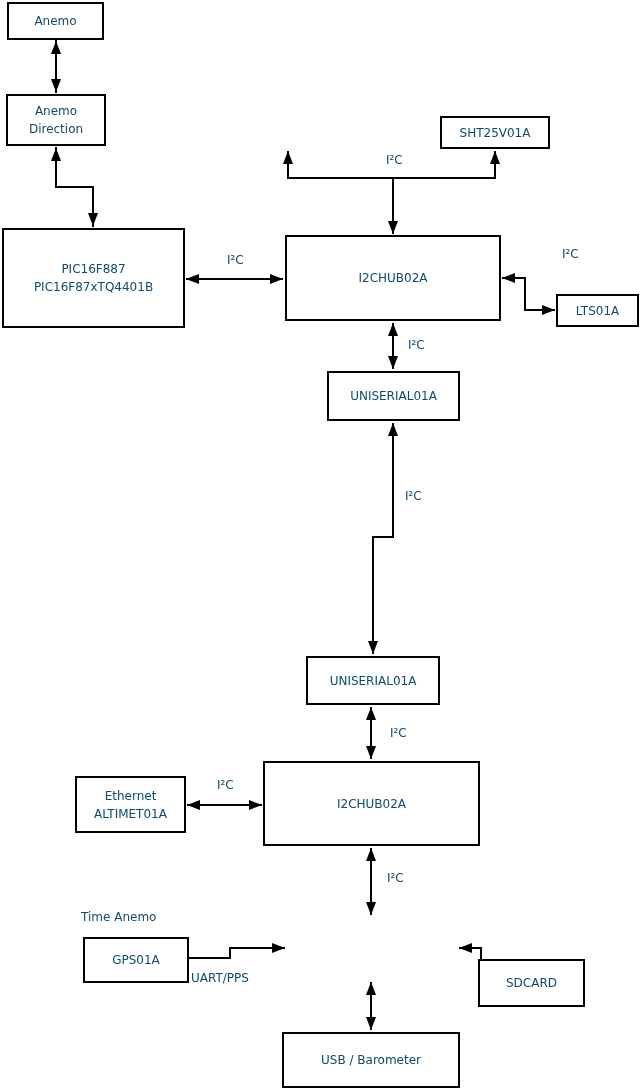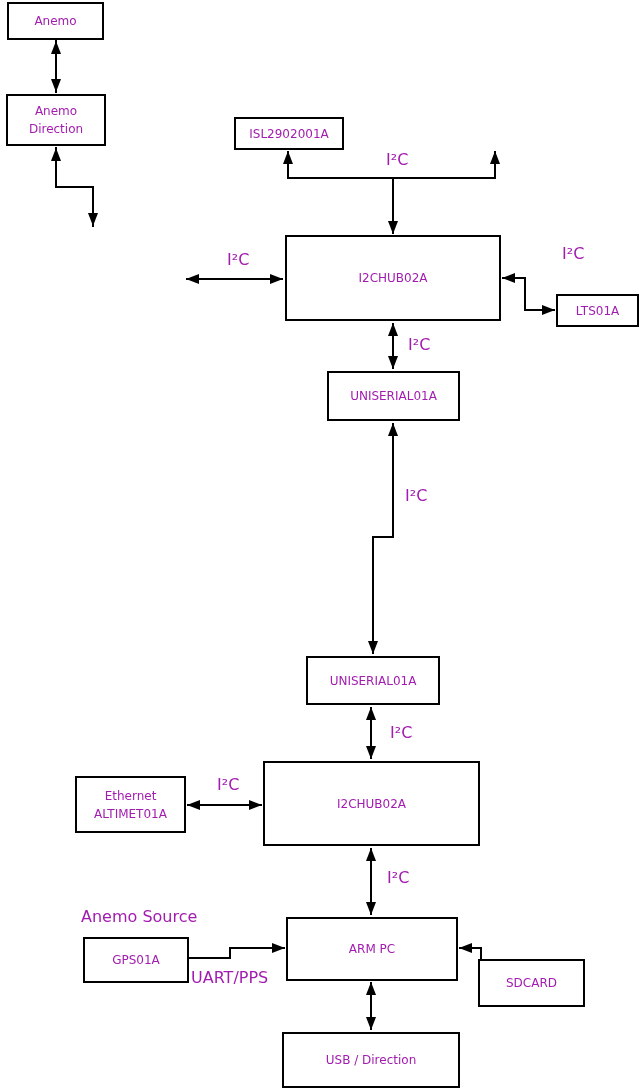--- a/index.html
+++ b/index.html
@@ -6,21 +6,21 @@
     margin: 0;
     padding: 0;
     background: #ffffff;
   }
   .canvas {
     position: relative;
     width: 640px;
     height: 1089px;
     background: #ffffff;
     font-family: "DejaVu Sans", "Liberation Sans", sans-serif;
-    color: #a21caf;
+    color: #0c4a6e;
     overflow: hidden;
   }
   .edges {
     position: absolute;
     left: 0;
     top: 0;
     width: 640px;
     height: 1089px;
   }
   .edges polyline {
@@ -38,21 +38,21 @@
     flex-direction: column;
     align-items: center;
     justify-content: center;
     font-size: 12px;
     line-height: 18px;
     text-align: center;
     white-space: nowrap;
   }
   .elabel {
     position: absolute;
-    font-size: 16px;
+    font-size: 12px;
     line-height: 14px;
     white-space: nowrap;
   }
 </style>
 </head>
 <body>
 
 <div class="canvas">
 
   <svg class="edges" width="640" height="1089" viewBox="0 0 640 1089" xmlns="http://www.w3.org/2000/svg">
@@ -142,25 +142,29 @@
 
   <div class="node" style="left:7px; top:2px; width:97px; height:38px;">
     <div>Anemo</div>
   </div>
 
   <div class="node" style="left:6px; top:94px; width:100px; height:52px;">
     <div>Anemo</div>
     <div>Direction</div>
   </div>
 
-
-  <div class="node" style="left:234px; top:117px; width:110px; height:33px;">
-    <div>ISL2902001A</div>
-  </div>
-
+  <div class="node" style="left:2px; top:228px; width:183px; height:100px;">
+    <div>PIC16F887</div>
+    <div>PIC16F87xTQ4401B</div>
+  </div>
+
+
+  <div class="node" style="left:440px; top:116px; width:110px; height:33px;">
+    <div>SHT25V01A</div>
+  </div>
 
   <div class="node" style="left:285px; top:235px; width:216px; height:86px;">
     <div>I2CHUB02A</div>
   </div>
 
   <div class="node" style="left:556px; top:294px; width:83px; height:33px;">
     <div>LTS01A</div>
   </div>
 
   <div class="node" style="left:327px; top:371px; width:133px; height:50px;">
@@ -177,45 +181,42 @@
   </div>
 
   <div class="node" style="left:263px; top:761px; width:217px; height:85px;">
     <div>I2CHUB02A</div>
   </div>
 
   <div class="node" style="left:67px; top:937px; width:106px; height:46px;margin-left:16px;">
     <div>GPS01A</div>
   </div>
 
-  <div class="node" style="left:286px; top:917px; width:172px; height:64px;">
-    <div>ARM PC</div>
-  </div>
 
   <div class="node" style="left:478px; top:959px; width:107px; height:48px;">
     <div>SDCARD</div>
   </div>
 
   <div class="node" style="left:282px; top:1032px; width:178px; height:56px;">
-    <div>USB / Direction</div>
+    <div>USB / Barometer</div>
   </div>
 
   <div class="elabel" style="left:386px; top:153px;">I²C</div>
 
   <div class="elabel" style="left:227px; top:253px;">I²C</div>
 
   <div class="elabel" style="left:562px; top:247px;">I²C</div>
 
   <div class="elabel" style="left:408px; top:338px;">I²C</div>
 
   <div class="elabel" style="left:405px; top:489px;">I²C</div>
 
   <div class="elabel" style="left:390px; top:726px;">I²C</div>
 
   <div class="elabel" style="left:217px; top:778px;">I²C</div>
 
   <div class="elabel" style="left:387px; top:871px;">I²C</div>
 
-  <div class="elabel" style="left:81px; top:910px;">Anemo Source</div>
+  <div class="elabel" style="left:81px; top:910px;">Time Anemo</div>
 
   <div class="elabel" style="left:191px; top:971px;">UART/PPS</div>
 
 </div>
 
 </body></html>

